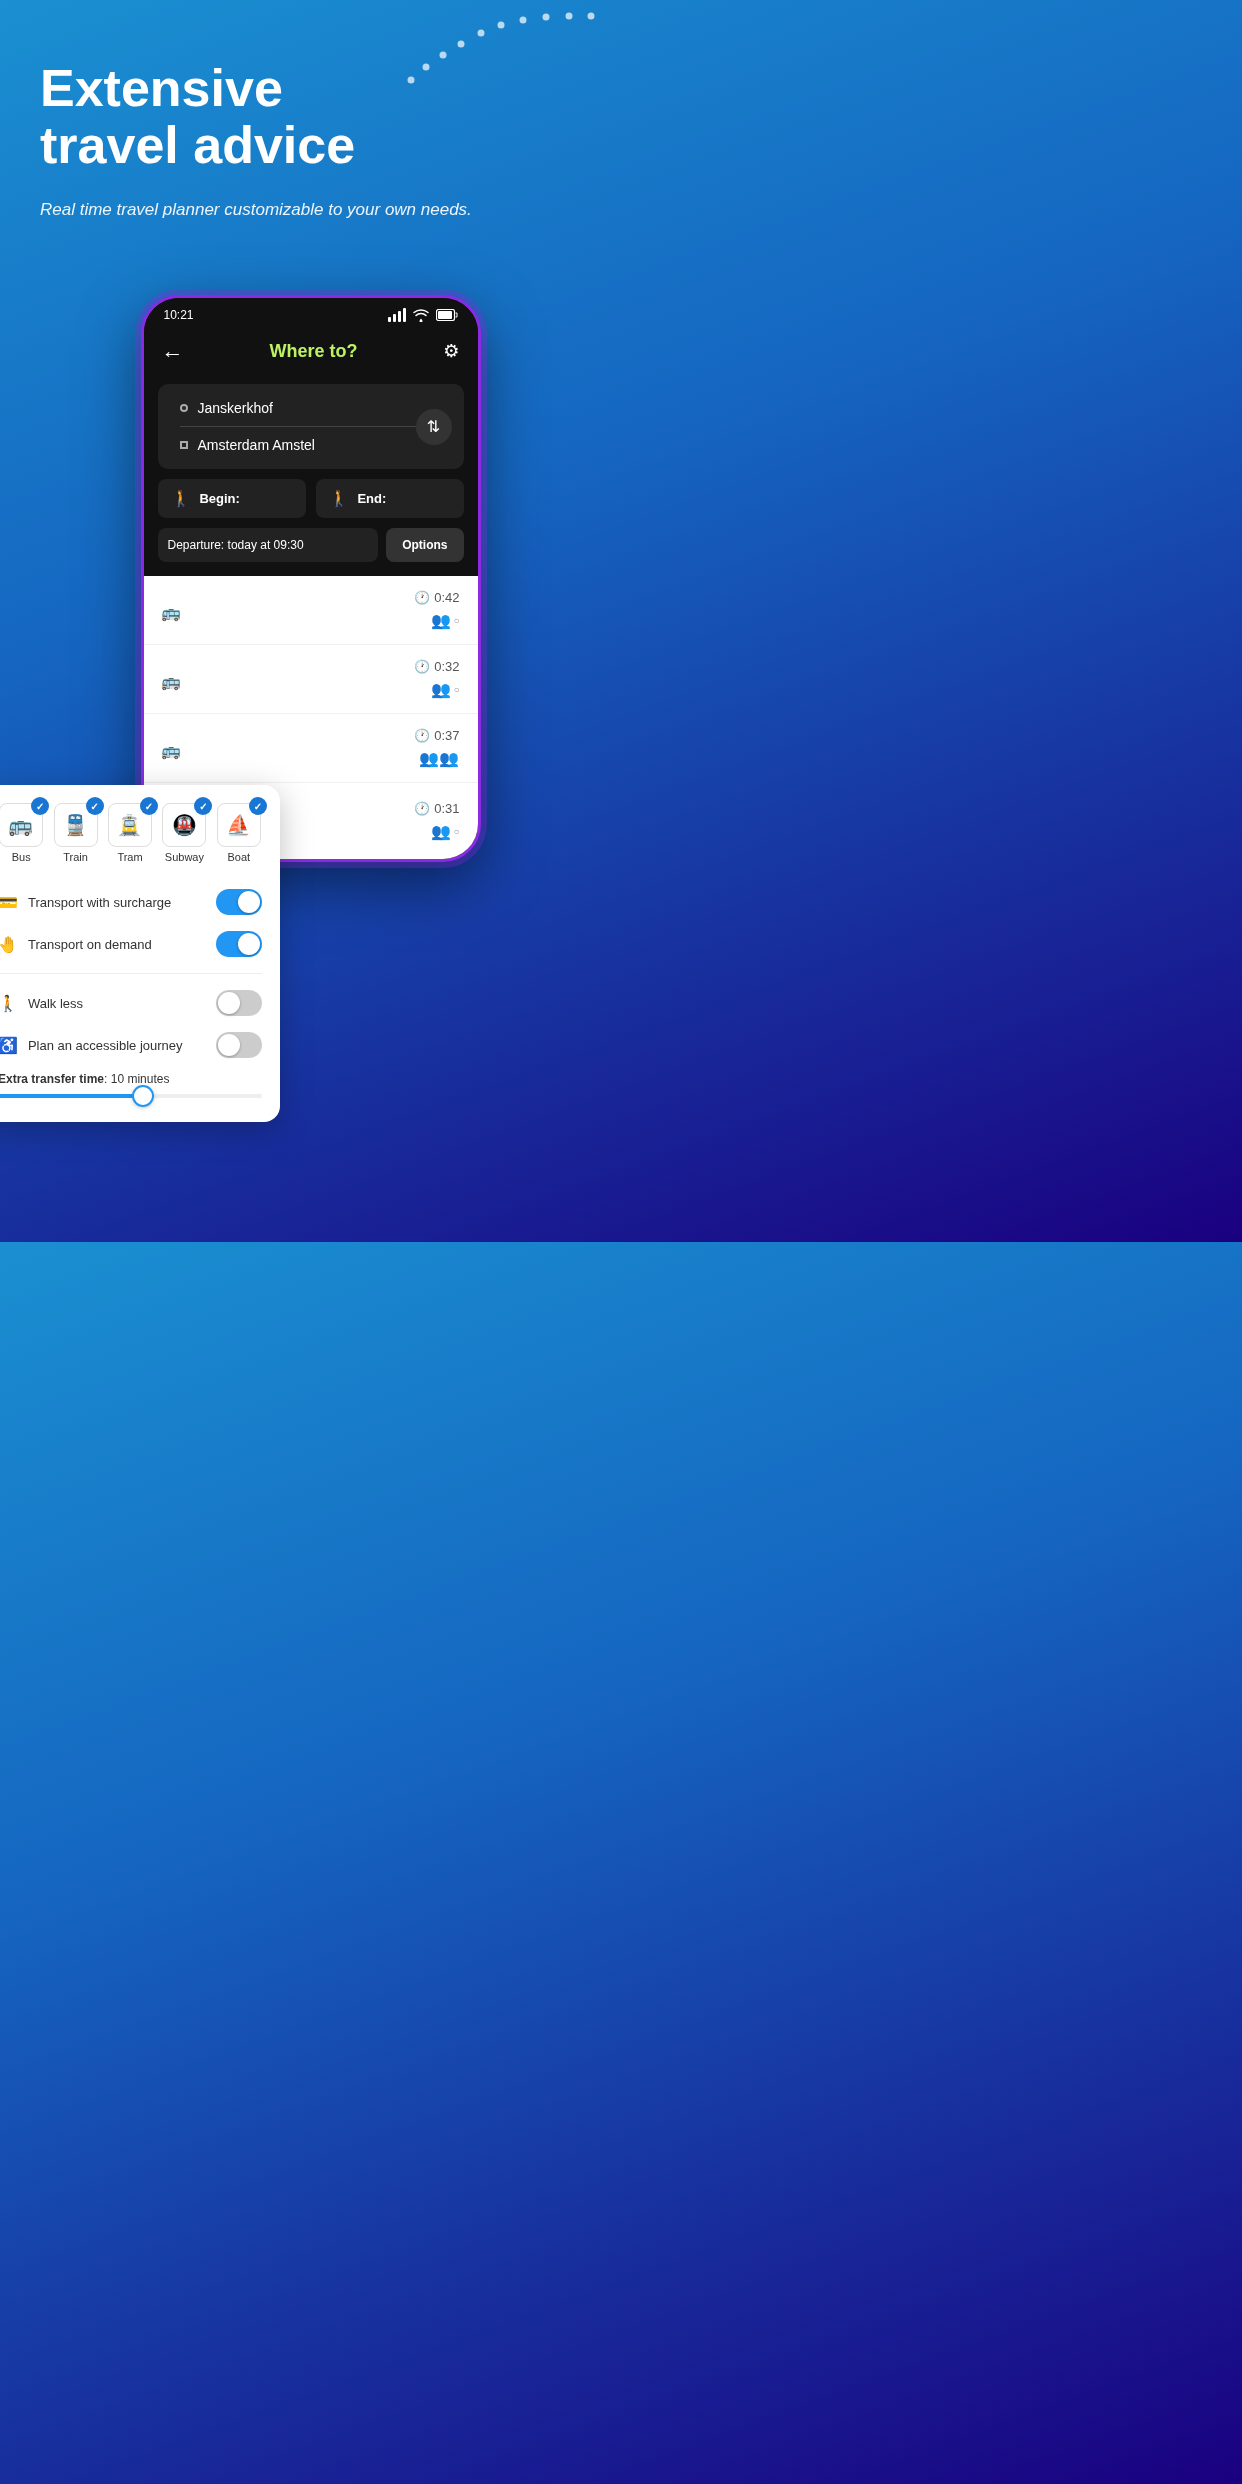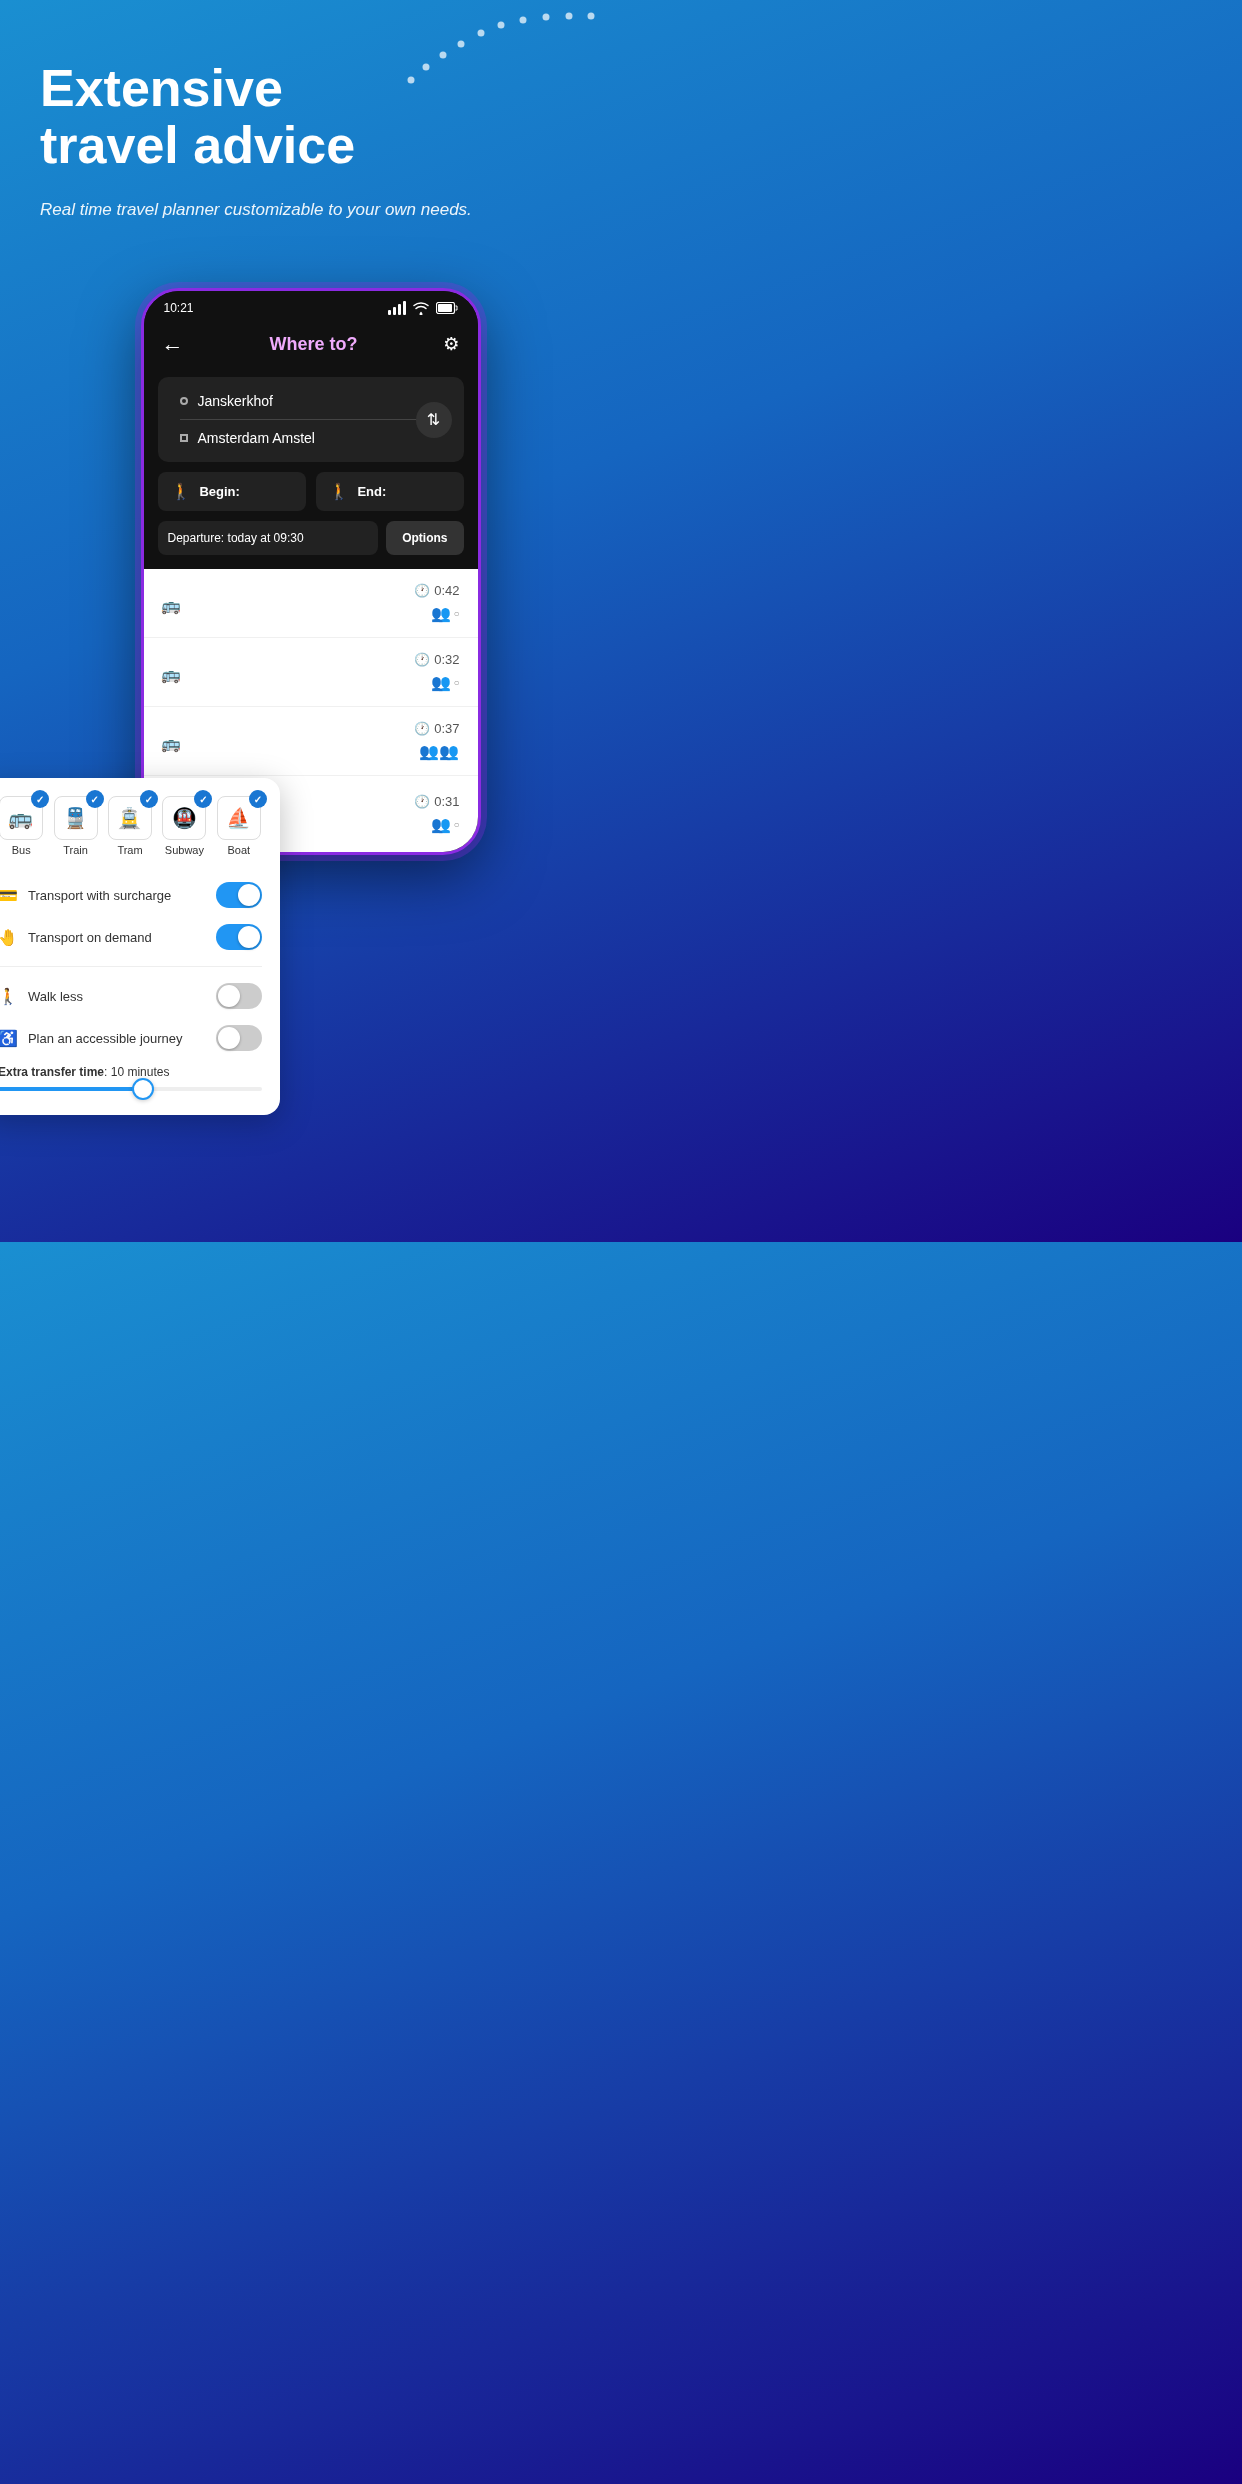--- a/index.html
+++ b/index.html
@@ -7,21 +7,21 @@
     body {
       width: 621px;
       min-height: 1242px;
       font-family: -apple-system, BlinkMacSystemFont, 'Segoe UI', sans-serif;
       background: linear-gradient(160deg, #1a8fd1 0%, #1565c0 40%, #1a0080 100%);
       overflow-x: hidden;
     }
 
     
     .hero {
-      padding: 60px 40px 26px 40px;
+      padding: 60px 40px 33px 40px;
       position: relative;
     }
     .dotted-arc {
       position: absolute;
       top: 10px;
       right: 20px;
       width: 200px;
       height: 80px;
     }
     .hero-title {
@@ -75,21 +75,21 @@
       display: flex;
       align-items: center;
       justify-content: space-between;
       padding: 10px 18px;
     }
     .nav-back {
       color: #fff;
       font-size: 22px;
     }
     .nav-title {
-      color: #f0abfc;
+      color: #bef264;
       font-size: 18px;
       font-weight: 600;
     }
     .nav-filter {
       color: #fff;
       font-size: 18px;
     }
     
     .route-input {
       background: #222;

